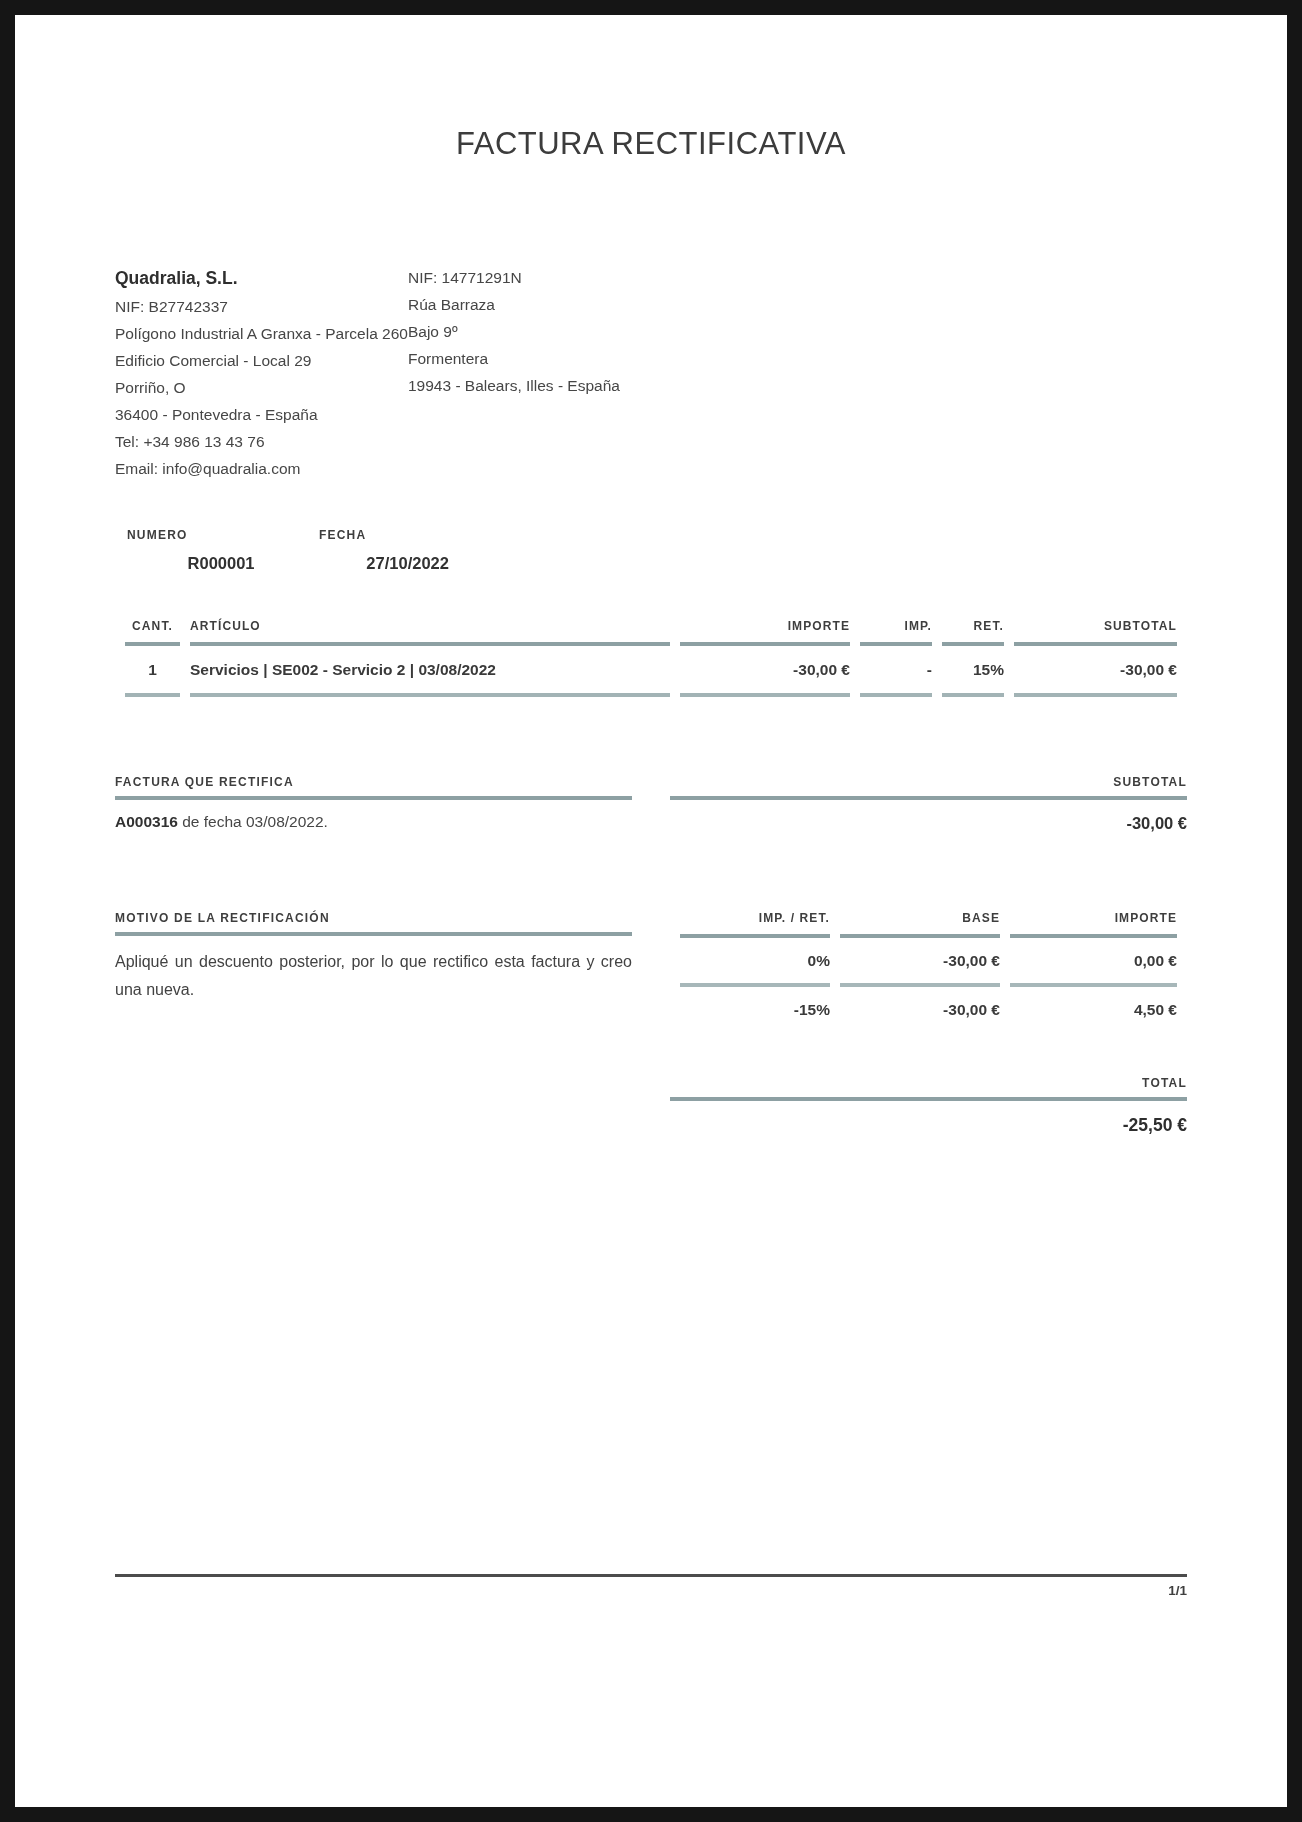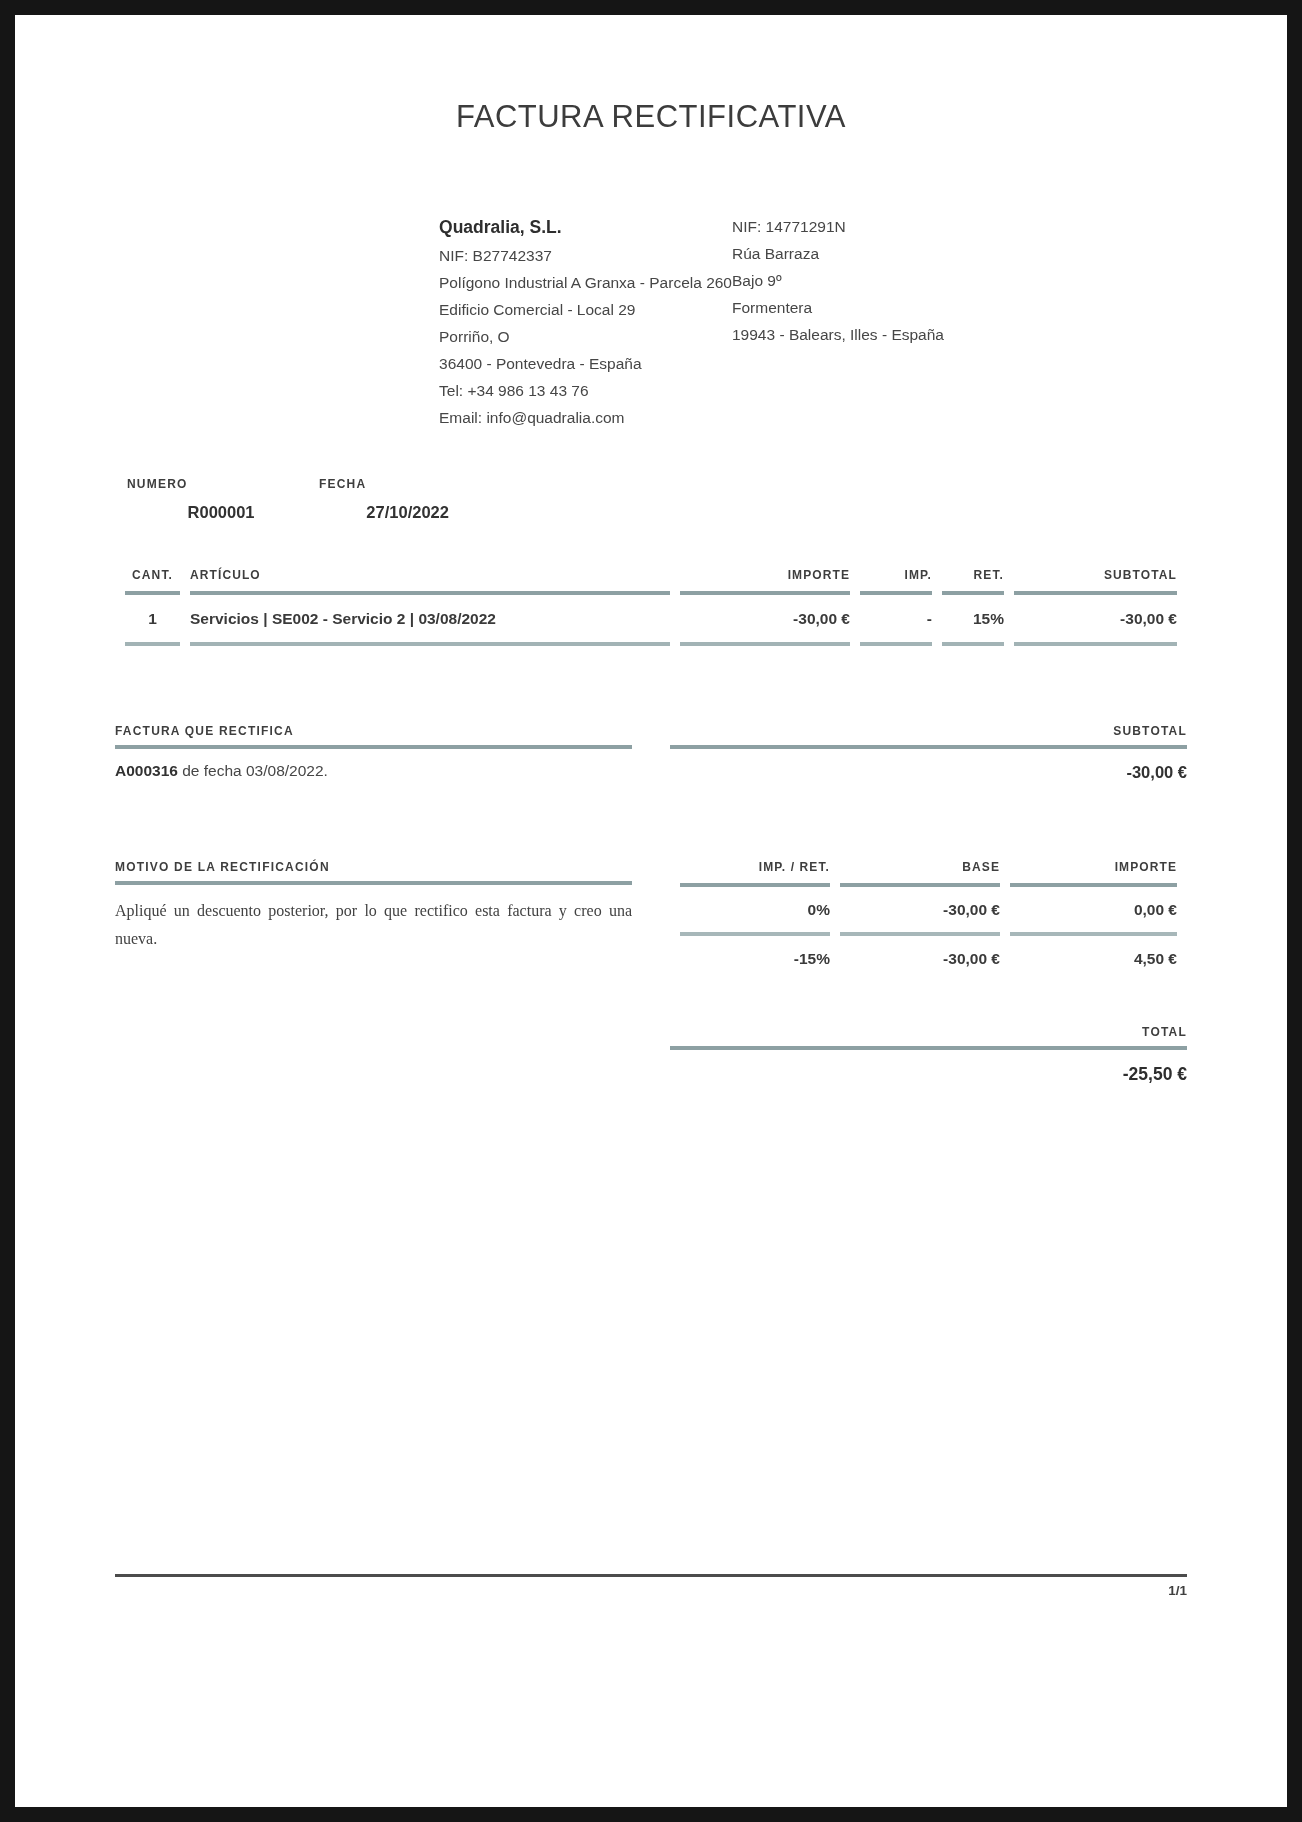--- a/index.html
+++ b/index.html
@@ -1,23 +1,23 @@
 <!DOCTYPE html>
 <html><head>
 <meta charset="utf-8">
 <style>
   html,body{margin:0;padding:0;background:#101010;}
   .frame{width:1302px;height:1822px;box-sizing:border-box;background:#151515;padding:15px;}
   .page{width:100%;height:100%;background:#ffffff;box-sizing:border-box;position:relative;
         padding:0 100px;font-family:"Liberation Sans","DejaVu Sans",sans-serif;color:#3f3f3f;}
 
-  .title{margin:0;padding-top:84px;text-align:center;font-size:31px;font-weight:400;
+  .title{margin:0;padding-top:111px;text-align:center;font-size:31px;font-weight:400;
          letter-spacing:.5px;color:#3c3c3c;}
 
-  .parties{display:flex;justify-content:flex-end;margin-top:78px;}
+  .parties{display:flex;justify-content:flex-start;margin-top:102px;}
   .party{font-size:15.5px;line-height:27px;color:#464646;}
   .party-right{width:455px;}
   .party .name{font-size:17.5px;font-weight:700;color:#2e2e2e;line-height:29px;}
 
   .meta{display:flex;margin-top:46px;}
   .meta-col{display:flex;flex-direction:row;}
   .meta-col.c1{width:192px;}
   .lbl{font-size:12px;font-weight:700;letter-spacing:1.2px;color:#3e3e3e;}
   .meta .lbl{padding-left:12px;}
   .meta-value{margin-top:26px;font-size:16.5px;font-weight:700;color:#323232;}
@@ -37,21 +37,21 @@
   table.items td.articulo{text-align:left;}
 
   .cols{display:flex;gap:38px;margin-top:78px;}
   .col{flex:1;min-width:0;}
   .sec-label{font-size:12px;font-weight:700;letter-spacing:1.2px;color:#3e3e3e;margin-bottom:7px;}
   .sec-line{height:4px;background:#8da0a3;}
   .ta-r{text-align:right;}
   .sec-value{margin-top:14px;font-size:16.5px;font-weight:700;color:#323232;}
   .rect-text{margin-top:13px;font-size:15.5px;color:#464646;}
   .rect-text .ref{font-weight:700;color:#323232;}
-  .motivo-text{margin-top:12px;font-size:16px;line-height:28px;color:#424242;text-align:justify;font-family:Liberation Serif, serif;}
+  .motivo-text{margin-top:12px;font-size:16px;line-height:28px;color:#424242;text-align:justify;}
 
   table.tax{width:100%;border-collapse:separate;border-spacing:10px 0;}
   table.tax th{font-size:12px;font-weight:700;letter-spacing:1.1px;color:#3e3e3e;
                padding:0 0 9px 0;border-bottom:4px solid #8da0a3;text-align:right;}
   table.tax th.c1{width:150px;} table.tax th.c2{width:160px;} table.tax th.c3{width:167px;}
   table.tax td{font-size:15.5px;font-weight:700;color:#3a3a3a;text-align:right;padding:14px 0 13px 0;}
   table.tax tr.sep td{border-bottom:4px solid #a7b7b9;}
 
   .row-total{margin-top:44px;}
   .total-value{margin-top:14px;font-size:17.5px;font-weight:700;color:#2e2e2e;}

